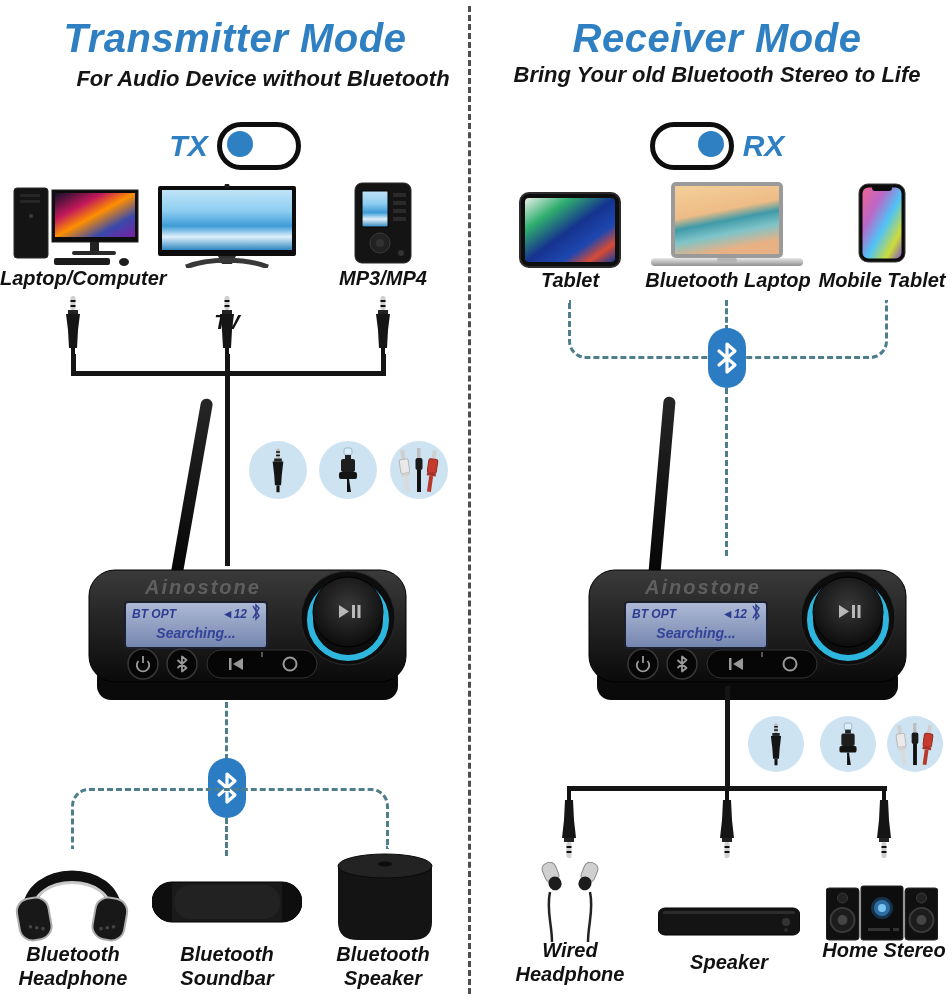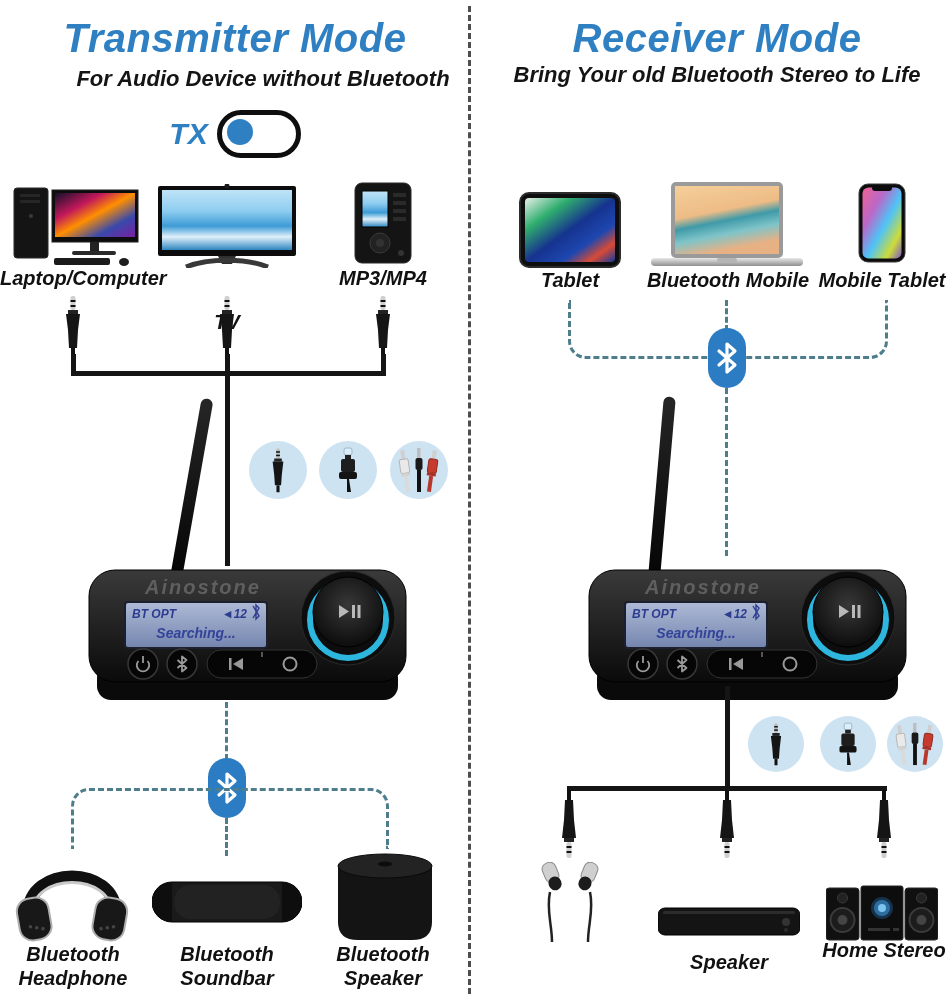--- a/index.html
+++ b/index.html
@@ -2,21 +2,21 @@
 <html><head>
 <meta charset="utf-8">
 <style>
   html,body{margin:0;padding:0;background:#fff;}
   #stage{position:relative;width:952px;height:1000px;background:#fff;overflow:hidden;
          font-family:"Liberation Sans",sans-serif;color:#111;font-style:italic;}
   .abs{position:absolute;}
   
   .panel-title{width:470px;text-align:center;font-size:40px;font-weight:bold;color:#2e80c3;letter-spacing:.5px;}
   .panel-sub{width:470px;text-align:center;font-size:22px;font-weight:600;color:#141414;}
-  .toggle-row{width:470px;display:flex;justify-content:center;align-items:center;gap:9px;}
+  .toggle-row{width:470px;display:flex;justify-content:center;align-items:center;gap:9px;margin-top:12px;}
   .tx-label{font-size:30px;font-weight:bold;color:#2e80c3;}
   .switch{width:74px;height:38px;border:5px solid #0e0e0e;border-radius:24px;background:#fff;position:relative;}
   .switch .knob{position:absolute;top:4px;width:26px;height:26px;border-radius:50%;background:#2e80c3;}
   .knob-left{left:5px;} .knob-right{right:5px;}
   
   .divider{left:468px;top:6px;height:988px;width:0;border-left:3px dashed #2f2f2f;opacity:.85;}
   
   .dev-label{font-size:20px;font-weight:bold;text-align:center;line-height:1.2;color:#111;}
   
   .cable{background:#151515;}
@@ -101,20 +101,26 @@
 <div class="abs panel-sub" style="left:0;top:66px;padding-left:28px;">For Audio Device without Bluetooth</div>
 <div class="abs toggle-row" style="left:0;top:110px;">
   <span class="tx-label">TX</span>
   <span class="switch">
         <span class="knob knob-left"></span>
       </span>
 </div>
 
 <div class="abs panel-title" style="left:482px;top:16px;">Receiver Mode</div>
 <div class="abs panel-sub" style="left:482px;top:62px;">Bring Your old Bluetooth Stereo to Life</div>
+<div class="abs toggle-row" style="left:482px;top:110px;">
+  <span class="switch">
+        <span class="knob knob-right"></span>
+      </span>
+  <span class="tx-label">RX</span>
+</div>
 
 <svg class="abs" style="left:8px;top:186px;" width="138" height="82" viewBox="0 0 138 82">
   <rect x="6" y="2" width="34" height="70" rx="3" fill="#141414" stroke="#2a2a2a"></rect>
   <rect x="12" y="8" width="20" height="3" fill="#262626"></rect>
       <rect x="12" y="14" width="20" height="3" fill="#262626"></rect>
   <circle cx="23" cy="30" r="2" fill="#3a3a3a"></circle>
   <rect x="44" y="4" width="86" height="52" fill="#0d0d0d" stroke="#1f1f1f"></rect>
   <rect x="47" y="7" width="80" height="44" fill="url(#pcArt)"></rect>
   <rect x="82" y="56" width="9" height="9" fill="#222"></rect>
   <rect x="64" y="65" width="44" height="4" rx="2" fill="#2a2a2a"></rect>
@@ -154,21 +160,21 @@
   <rect x="0" y="76" width="152" height="8" rx="4" fill="url(#metalGrad)"></rect>
   <rect x="66" y="76" width="20" height="4" rx="2" fill="#b5b5b5"></rect>
 </svg>
 <svg class="abs" style="left:858px;top:183px;" width="48" height="80" viewBox="0 0 48 80">
   <rect x="1" y="1" width="46" height="78" rx="9" fill="#0c0c0c" stroke="#3a3a3a"></rect>
   <rect x="4.5" y="4.5" width="39" height="71" rx="6" fill="url(#phoneArt)"></rect>
   <rect x="14" y="2" width="20" height="6" rx="3" fill="#0c0c0c"></rect>
 </svg>
 
 <div class="abs dev-label" style="left:505px;top:268px;width:130px;">Tablet</div>
-<div class="abs dev-label" style="left:643px;top:268px;width:170px;">Bluetooth Mobile</div>
+<div class="abs dev-label" style="left:643px;top:268px;width:170px;">Bluetooth Laptop</div>
 <div class="abs dev-label" style="left:817px;top:268px;width:130px;">Mobile Tablet</div>
 
 <svg class="abs" style="left:61px;top:296px;" width="24" height="60" viewBox="0 0 24 60">
   <rect x="9.5" y="0" width="5" height="14" rx="2" fill="#cfcfcf"></rect>
       <rect x="9.5" y="4" width="5" height="2" fill="#111"></rect>
       <rect x="9.5" y="9" width="5" height="2" fill="#111"></rect>
   <rect x="7" y="14" width="10" height="4" fill="#222"></rect>
   <path d="M5 18 L19 18 L17 34 L16 52 L8 52 L7 34 Z" fill="#151515"></path>
   <rect x="10" y="52" width="4" height="8" fill="#111"></rect>
 </svg>
@@ -432,16 +438,17 @@
       <circle cx="95.5" cy="36" r="5" fill="#444"></circle>
   <circle cx="95.5" cy="14" r="5" fill="#222" stroke="#3a3a3a"></circle>
   <rect x="35" y="2" width="42" height="54" rx="2" fill="#0d0d0d" stroke="#262626"></rect>
   <circle cx="56" cy="24" r="11" fill="#16324a"></circle>
       <circle cx="56" cy="24" r="8" fill="#2e6da0"></circle>
       <circle cx="56" cy="24" r="4" fill="#7cc4f0"></circle>
   <rect x="42" y="44" width="22" height="3" fill="#333"></rect>
       <rect x="67" y="44" width="6" height="3" fill="#333"></rect>
 </svg>
 
+<div class="abs dev-label" style="left:505px;top:938px;width:130px;">Wired Headphone</div>
 <div class="abs dev-label" style="left:664px;top:950px;width:130px;">Speaker</div>
 <div class="abs dev-label" style="left:819px;top:938px;width:130px;">Home Stereo</div>
 
 </div>
 
 </body></html>

